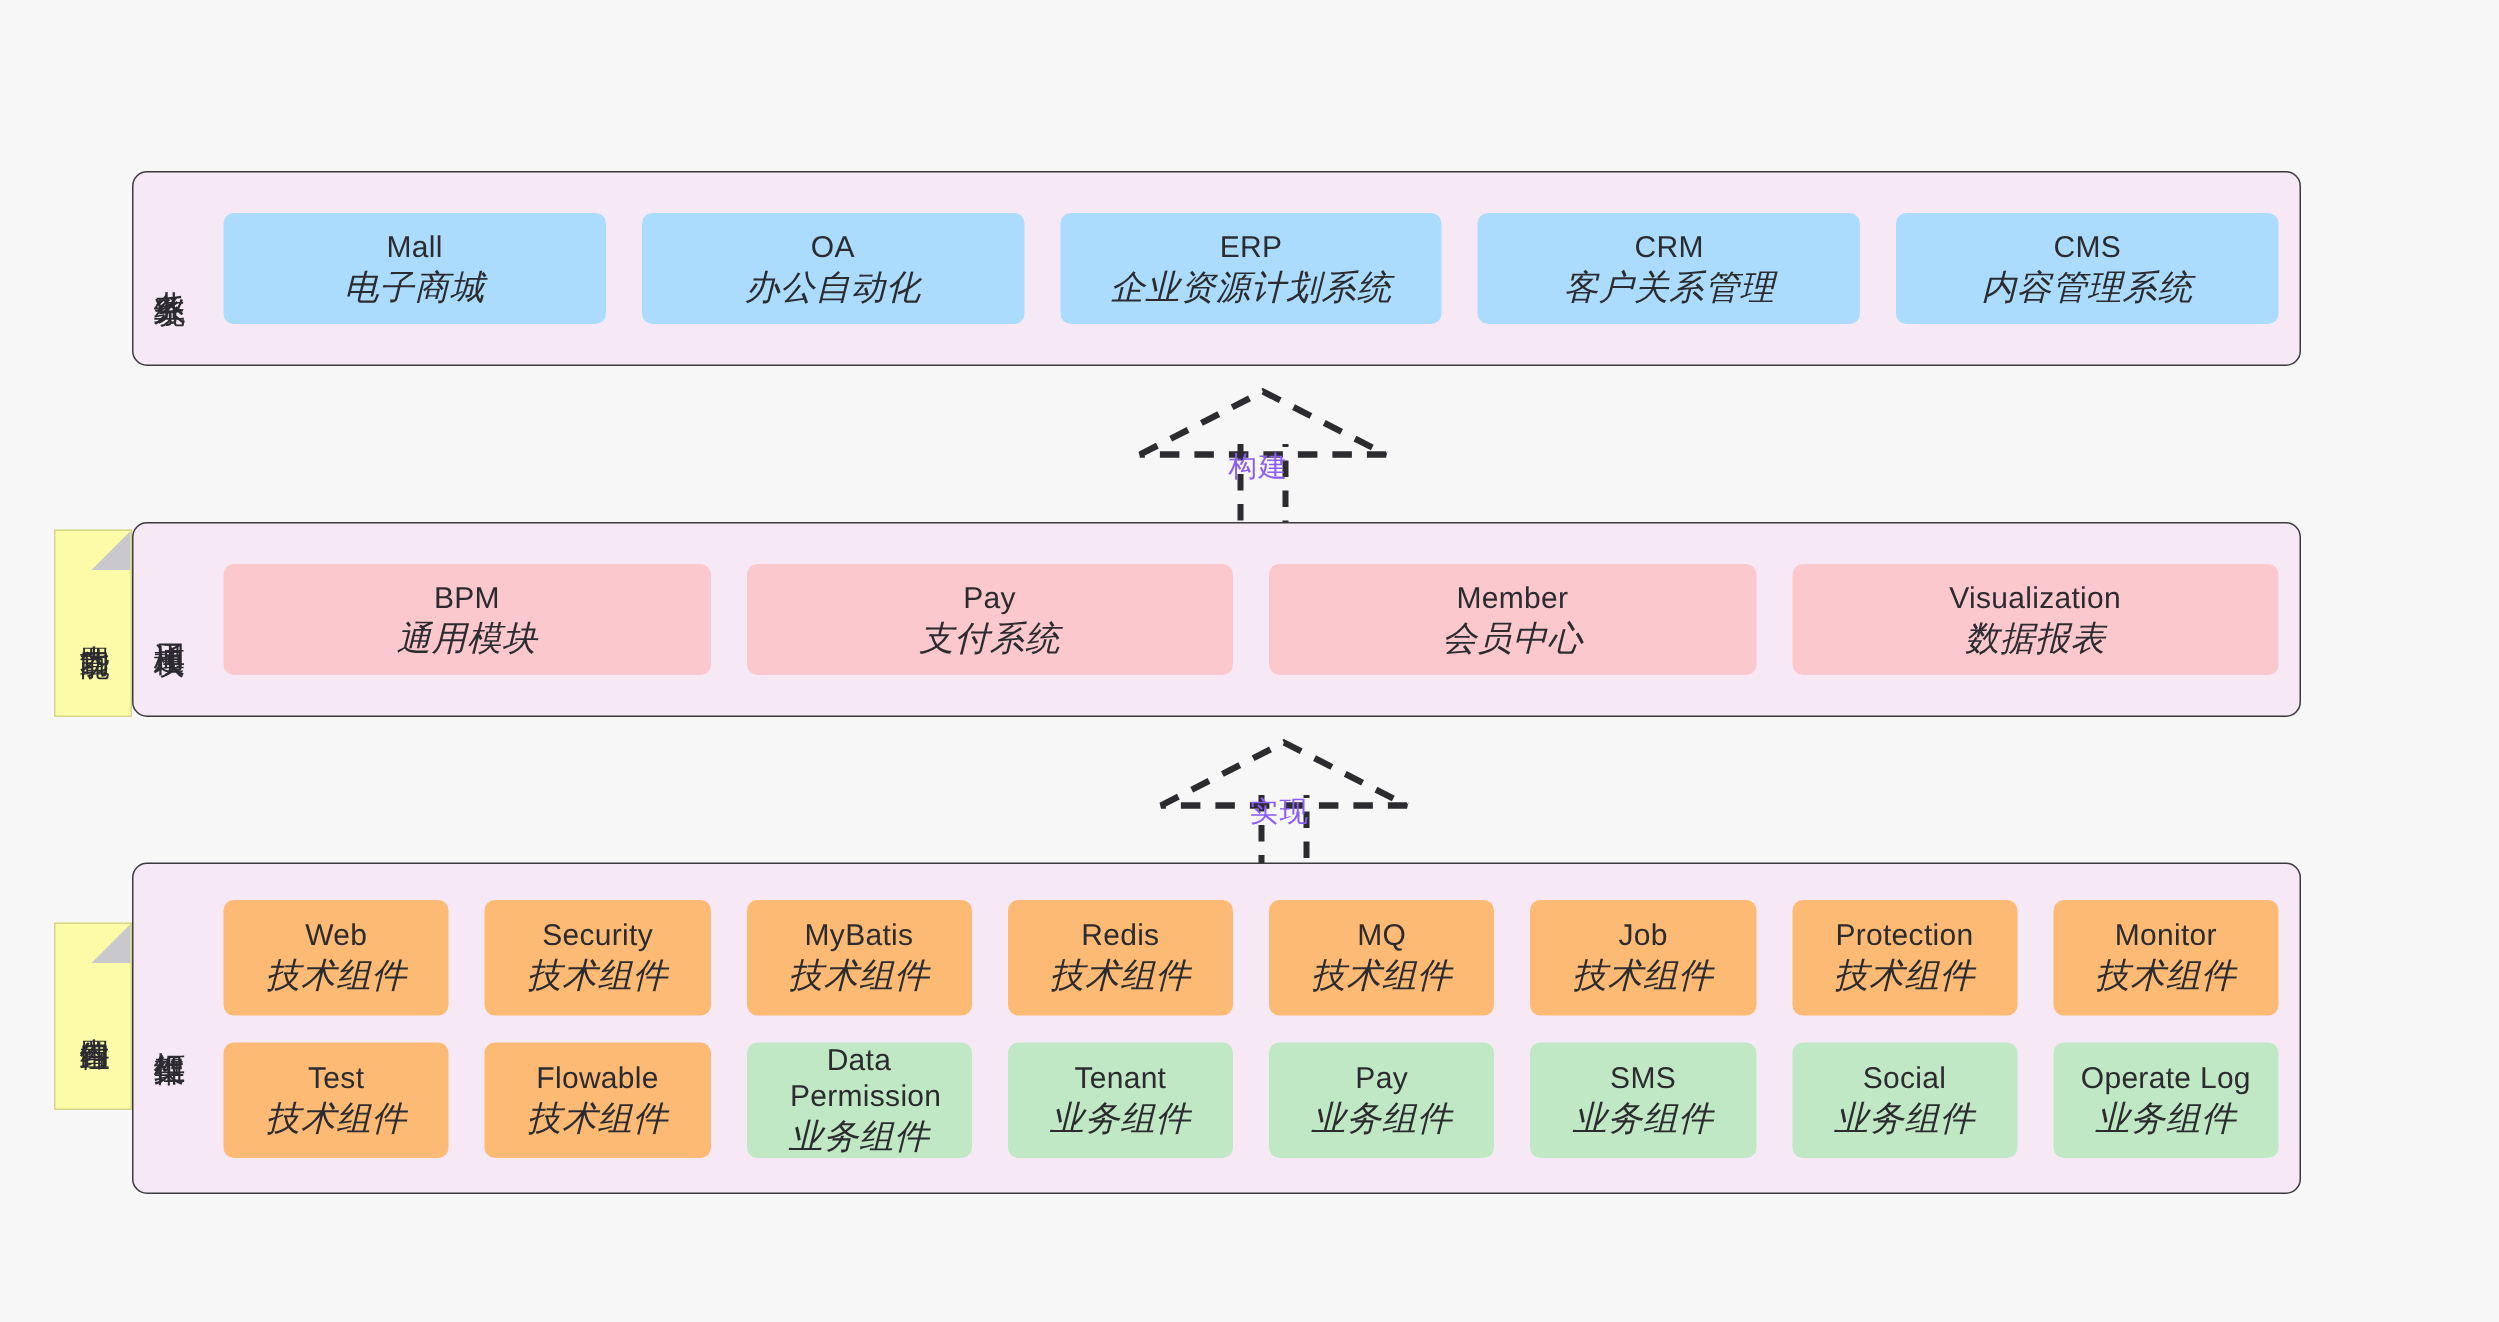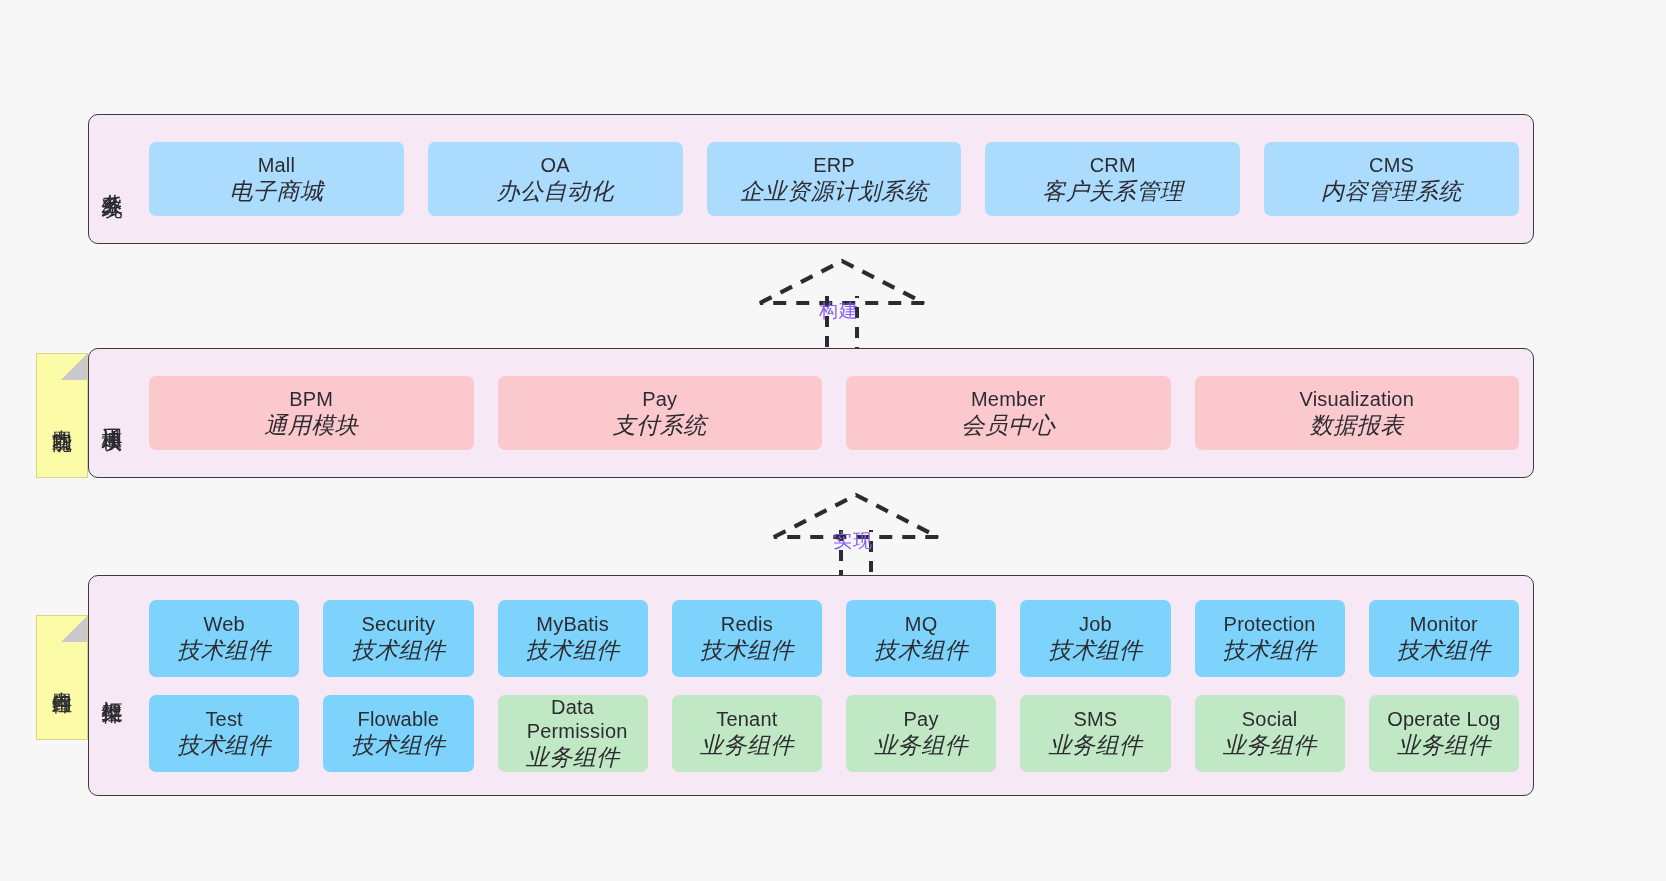--- a/index.html
+++ b/index.html
@@ -85,21 +85,21 @@
   }
   .card .cn {
     font-size: 23px;
     letter-spacing: .5px;
     font-style: italic;
   }
 
   .card.blue  { background: #abdcfe; }
   .card.red   { background: #f4706e; }
   .card.pink  { background: #fbc8ce; }
-  .card.green { background: #7dd3fc; }
+  .card.green { background: #fdba74; }
   .card.mint  { background: #c0e8c4; }
 
   
   .note {
     position: absolute;
     background: #fbfba8;
     border: 1px solid #d6d68b;
     box-sizing: border-box;
     display: flex;
     align-items: center;

